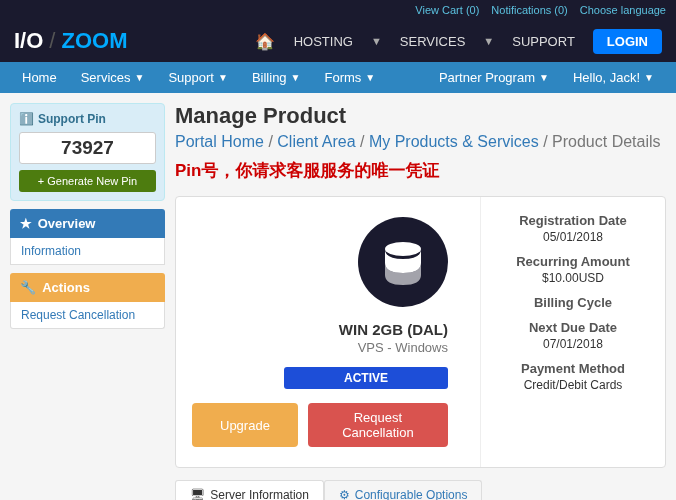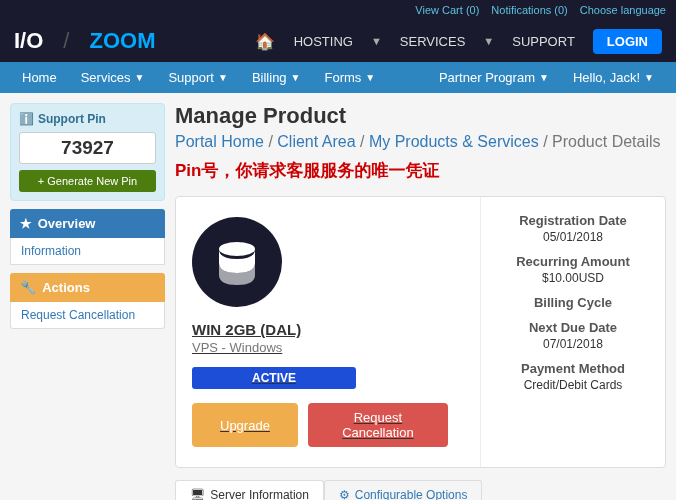--- a/index.html
+++ b/index.html
@@ -24,21 +24,21 @@
     .header {
       background: #1a1a2e;
       display: flex;
       align-items: center;
       padding: 8px 14px;
       gap: 20px;
     }
     .logo {
       display: flex;
       align-items: center;
-      gap: 20px;
+      gap: 6px;
     }
     .logo-io { color: white; font-size: 22px; font-weight: bold; }
     .logo-zoom { color: #00aaff; font-size: 22px; font-weight: bold; }
     .header-nav {
       display: flex;
       align-items: center;
       gap: 18px;
       flex: 1;
       justify-content: flex-end;
     }
@@ -216,23 +216,22 @@
       background: white;
       border: 1px solid #ddd;
       border-radius: 4px;
       overflow: hidden;
     }
 
     .product-left {
       flex: 1;
       display: flex;
       flex-direction: column;
-      align-items: flex-start;
+      align-items: flex-end;
       padding: 20px 16px 10px;
-      text-decoration: underline;
     }
     .product-icon {
       width: 90px;
       height: 90px;
       background: #1a1a2e;
       border-radius: 50%;
       display: flex;
       align-items: center;
       justify-content: center;
       margin-bottom: 14px;

